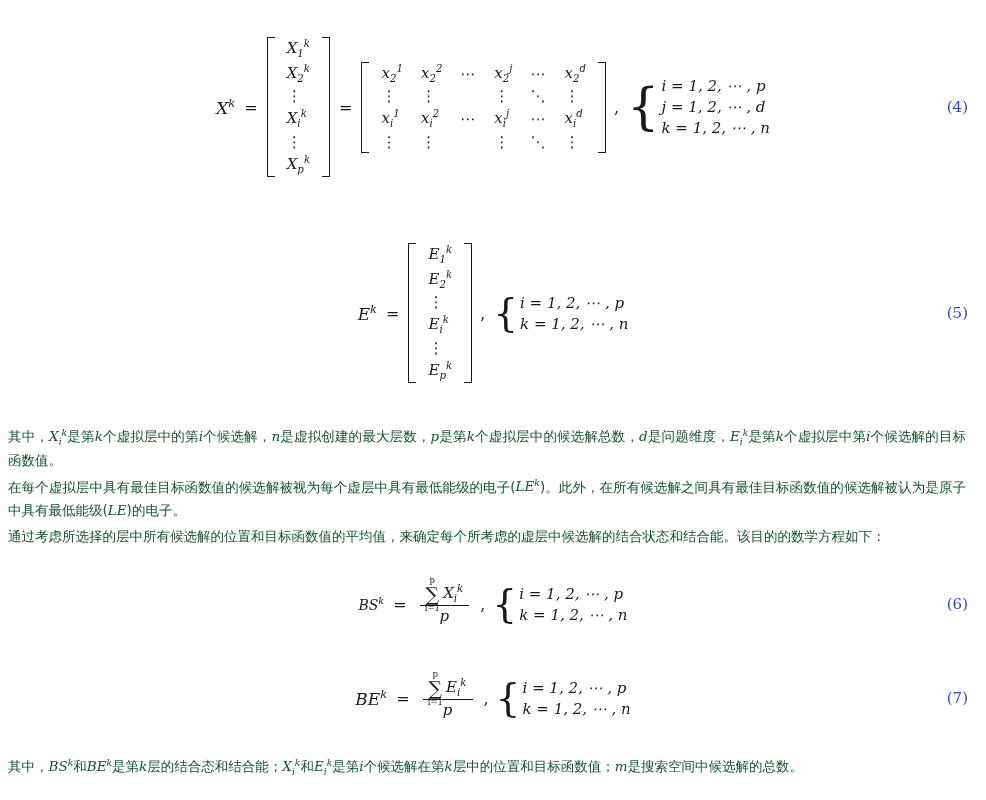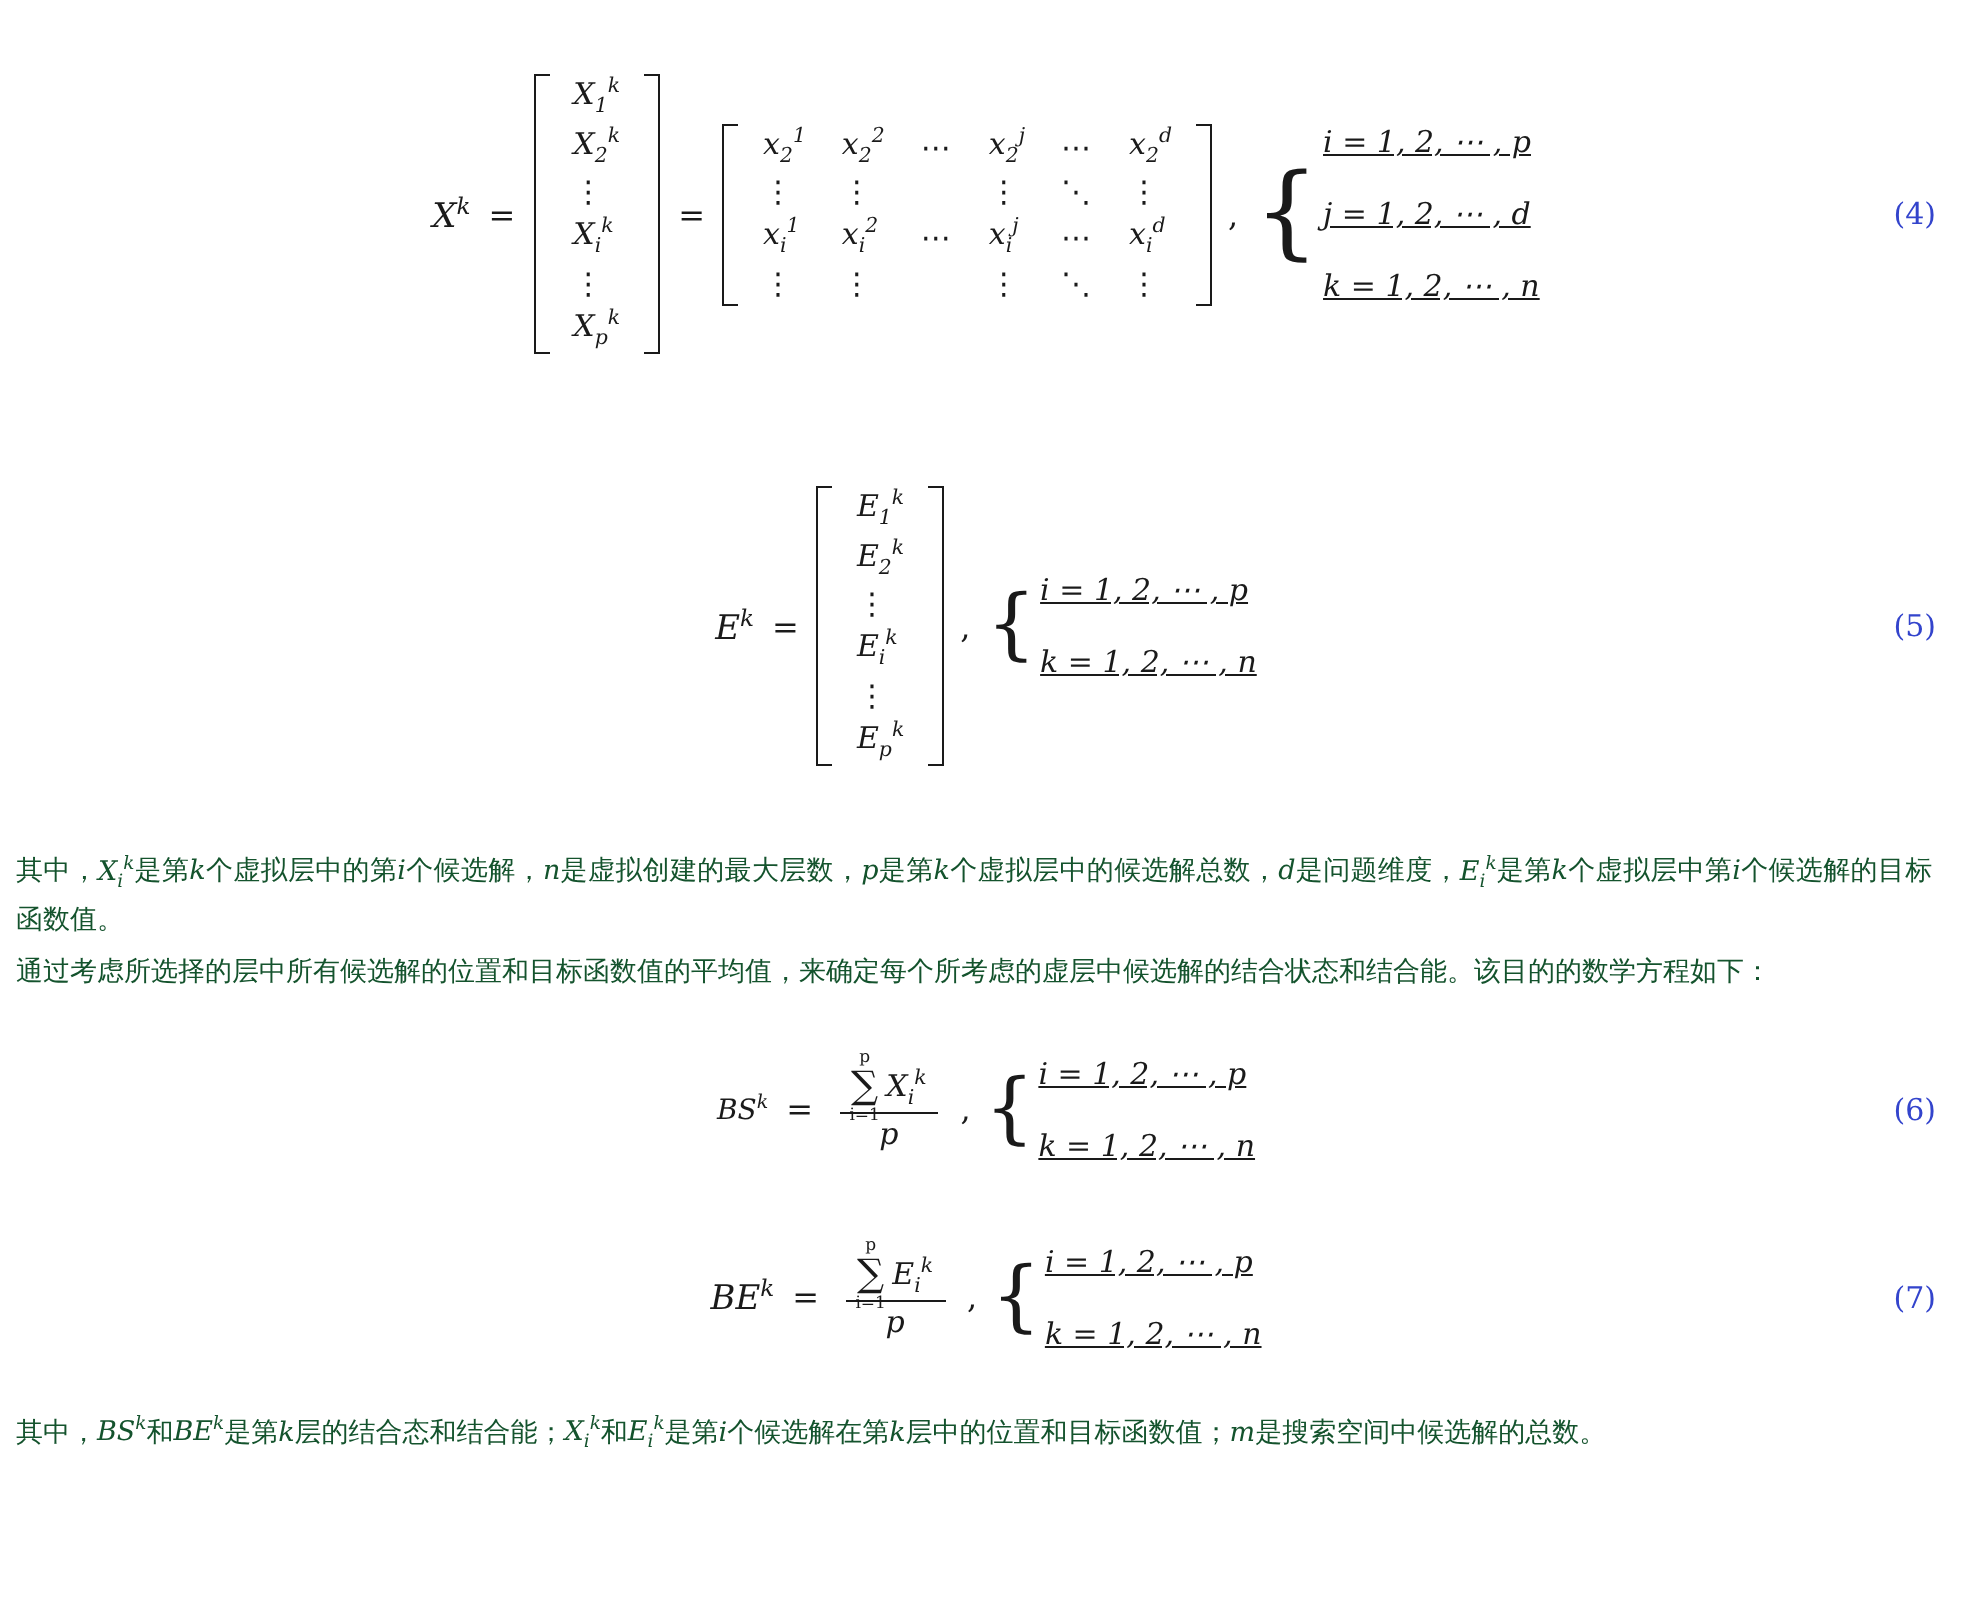--- a/index.html
+++ b/index.html
@@ -89,22 +89,21 @@
     align-items: center;
     font-style: normal;
     font-family: "DejaVu Serif", serif;
     margin-right: 2px;
   }
   .brace.tall { font-size: 3.4em; }
   .sys-lines {
     display: flex;
     flex-direction: column;
     justify-content: center;
-    gap: 18px;
-    text-decoration: underline;
+    gap: 3px;
   }
   .sys-lines div { white-space: nowrap; font-style: italic; }
 
   
   .frac {
     display: inline-flex;
     flex-direction: column;
     align-items: center;
     vertical-align: middle;
     margin: 0 4px;
@@ -295,20 +294,23 @@
       </span>
     </span>
 
     <span class="eqnum">(5)</span>
   </div>
 
   <div class="para blk" style="margin-top:26px;">
     <span>其中，</span><span class="mi"><span>X</span><sub>i</sub><sup>k</sup></span><span>是第</span><span class="mi">k</span><span>个虚拟层中的第</span><span class="mi">i</span><span>个候选解，</span><span class="mi">n</span><span>是虚拟创建的最大层数，</span><span class="mi">p</span><span>是第</span><span class="mi">k</span><span>个虚拟层中的候选解总数，</span><span class="mi">d</span><span>是问题维度，</span><span class="mi"><span>E</span><sub>i</sub><sup>k</sup></span><span>是第</span><span class="mi">k</span><span>个虚拟层中第</span><span class="mi">i</span><span>个候选解的目标函数值。</span>
   </div>
 
+  <div class="para blk">
+    <span>在每个虚拟层中具有最佳目标函数值的候选解被视为每个虚层中具有最低能级的电子(</span><span class="mi"><span>LE</span><sup>k</sup></span><span>)。此外，在所有候选解之间具有最佳目标函数值的候选解被认为是原子中具有最低能级(</span><span class="mi">LE</span><span>)的电子。</span>
+  </div>
 
   <div class="para blk">通过考虑所选择的层中所有候选解的位置和目标函数值的平均值，来确定每个所考虑的虚层中候选解的结合状态和结合能。该目的的数学方程如下：</div>
 
   <div class="eqrow" style="margin-top:24px; height:64px;">
     <span class="math" style="font-size:14px;">
       <span>BS</span><sup>k</sup>
     </span>
     <span class="mathup" style="margin:0 9px; font-family:'DejaVu Serif',serif; font-size:16px;">=</span>
 
     <span class="frac">

